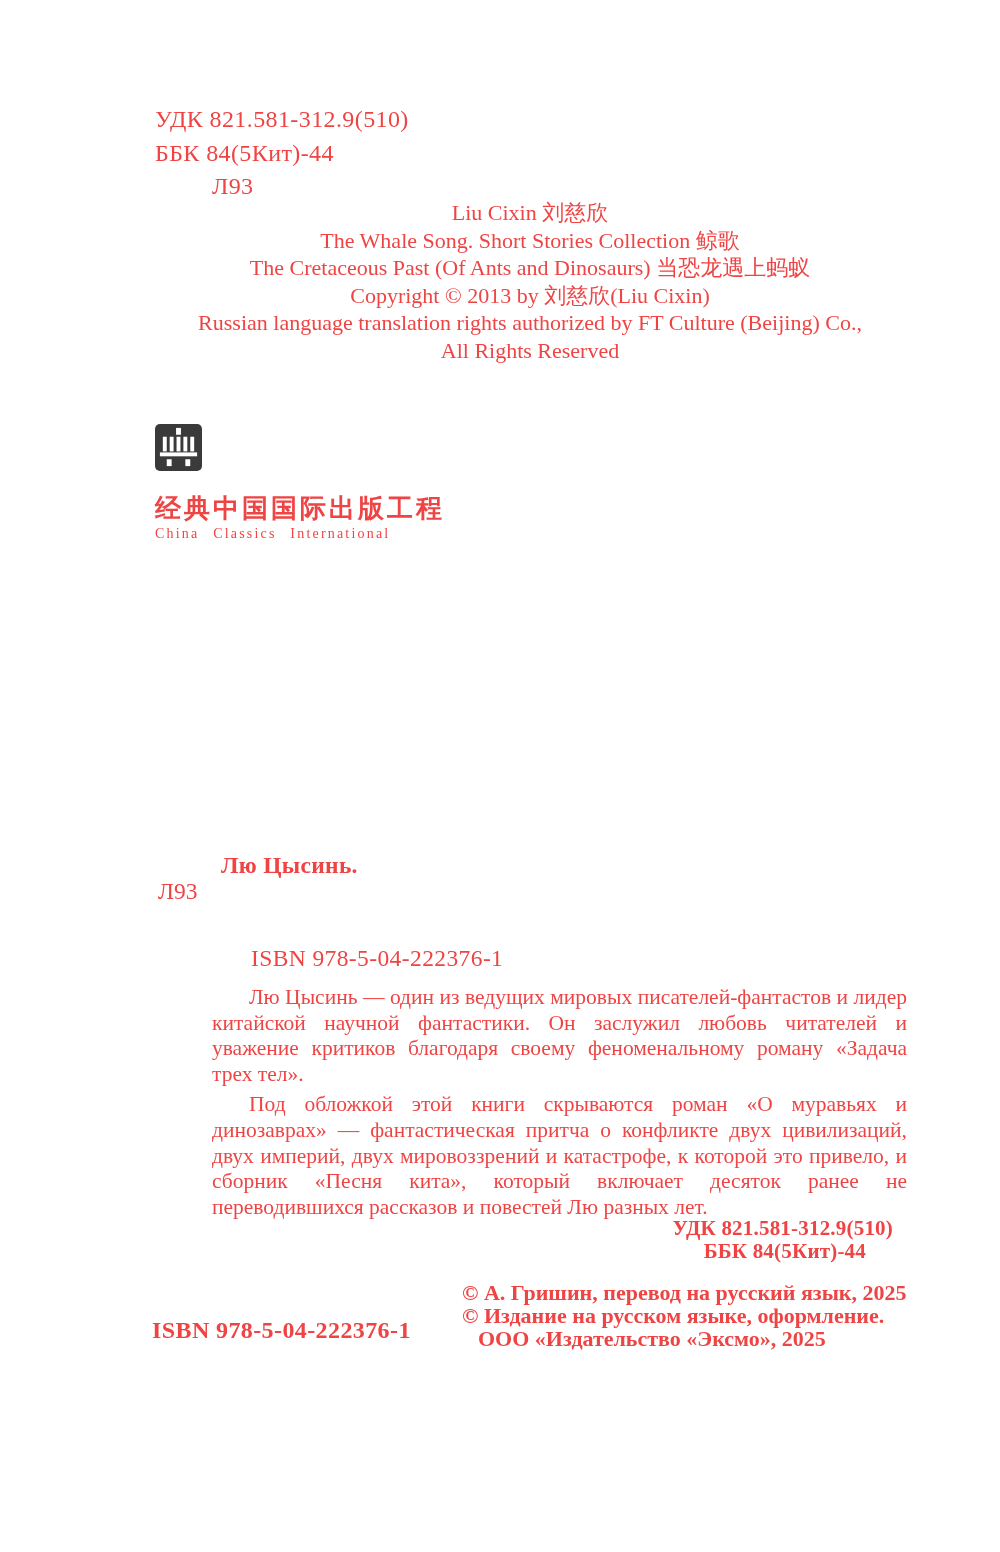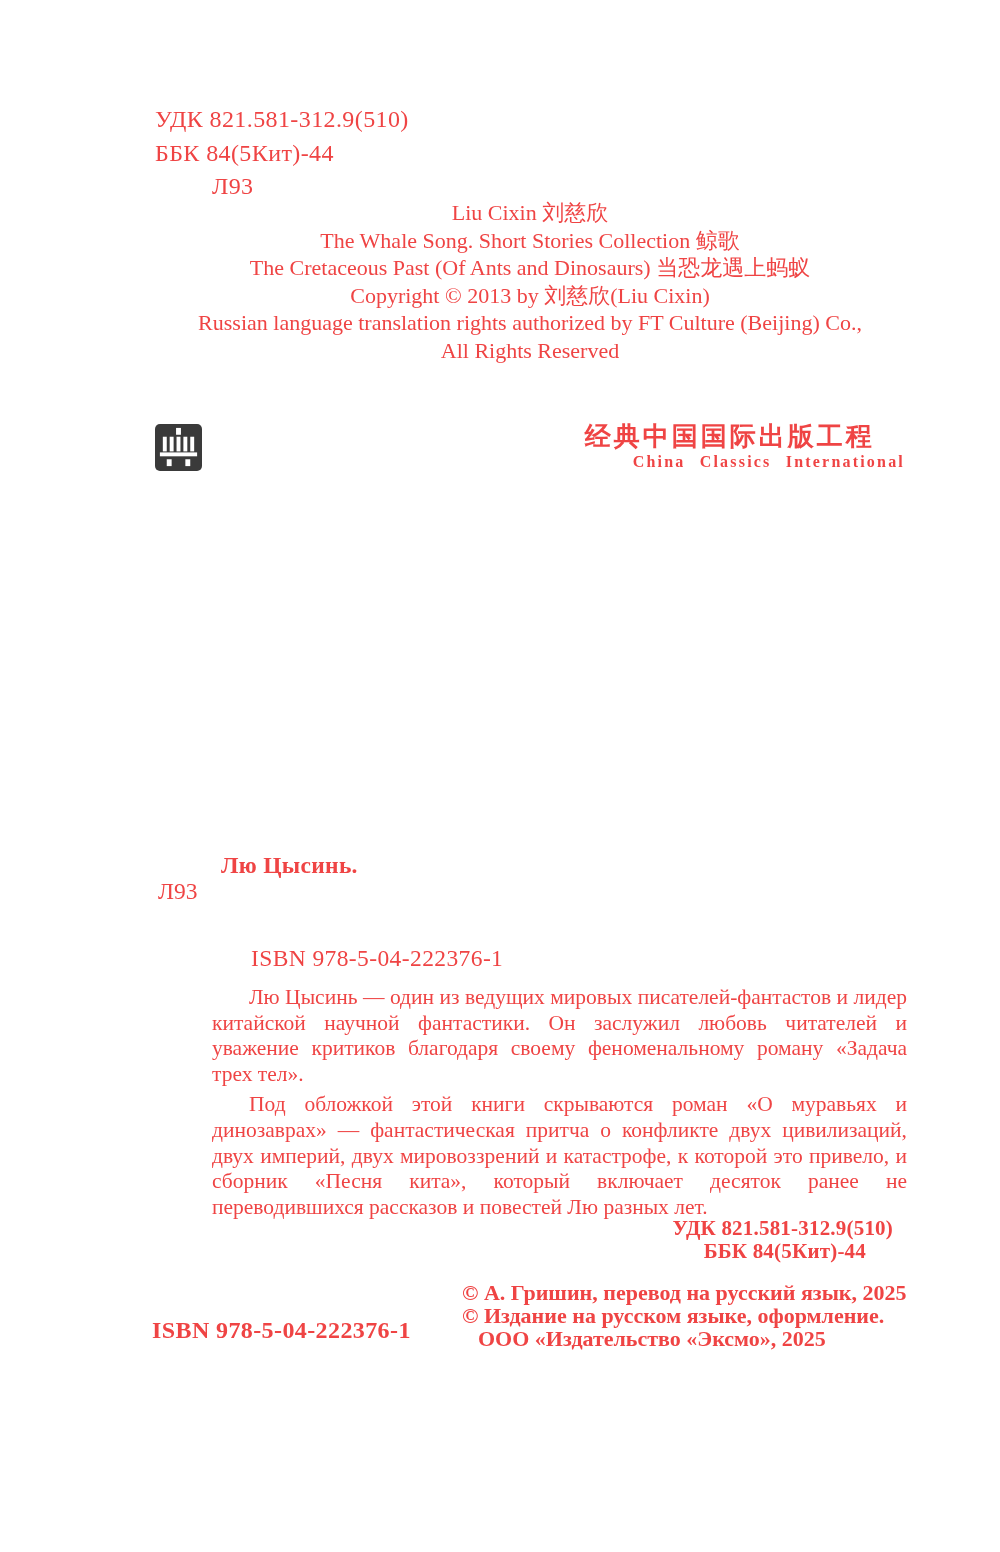--- a/index.html
+++ b/index.html
@@ -14,25 +14,25 @@
   .top-codes .sign{padding-left:57px;}
 
   
   .rights{position:absolute;left:155px;top:199px;width:750px;
     display:flex;flex-direction:column;align-items:center;
     font-size:22px;line-height:27.6px;}
   .rights div{white-space:nowrap;text-align:center;}
 
   
   .logo-row{position:absolute;left:155px;top:414px;width:750px;
-    display:flex;justify-content:space-between;align-items:flex-start;gap:11px;}
+    display:flex;justify-content:center;align-items:flex-start;gap:11px;flex-direction:column;}
   .logo-icon{margin-top:10px;flex:0 0 auto;}
   .logo-text{margin-top:9px;text-align:left;}
   .logo-cn{font-size:26px;font-weight:bold;letter-spacing:3px;line-height:28px;white-space:nowrap;}
-  .logo-en{font-size:16px;font-weight:bold;letter-spacing:2.2px;word-spacing:8px;line-height:17px;margin-top:2px;white-space:nowrap;margin-left:48px;}
+  .logo-en{font-size:14px;font-weight:normal;letter-spacing:2.2px;word-spacing:8px;line-height:17px;margin-top:2px;white-space:nowrap;}
 
   
   .credits{position:absolute;left:155px;top:546px;width:750px;
     display:flex;flex-direction:column;align-items:center;
     font-size:24px;line-height:37.5px;word-spacing:5px;}
   .credits div{white-space:nowrap;}
   .credits .name{font-style:italic;}
 
   
   .card-heading{position:absolute;left:221px;top:851px;font-size:23.5px;line-height:29px;font-weight:bold;letter-spacing:0.3px;}

